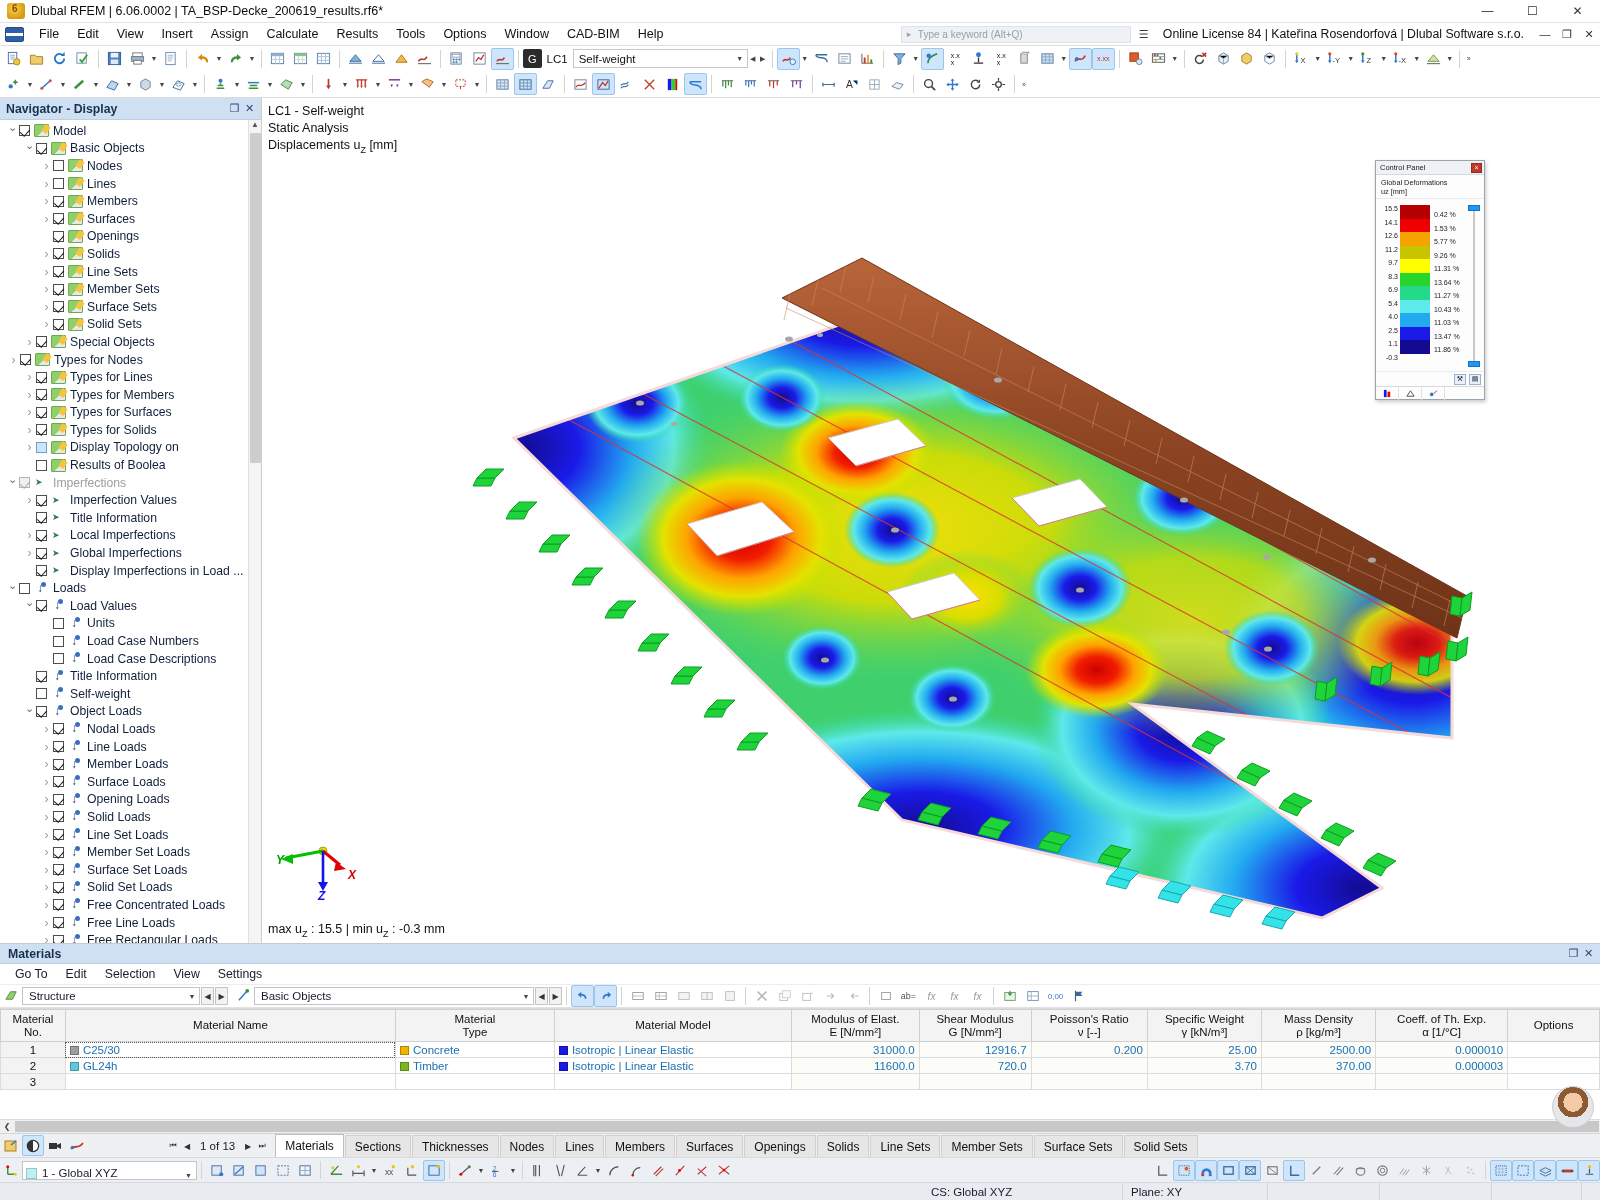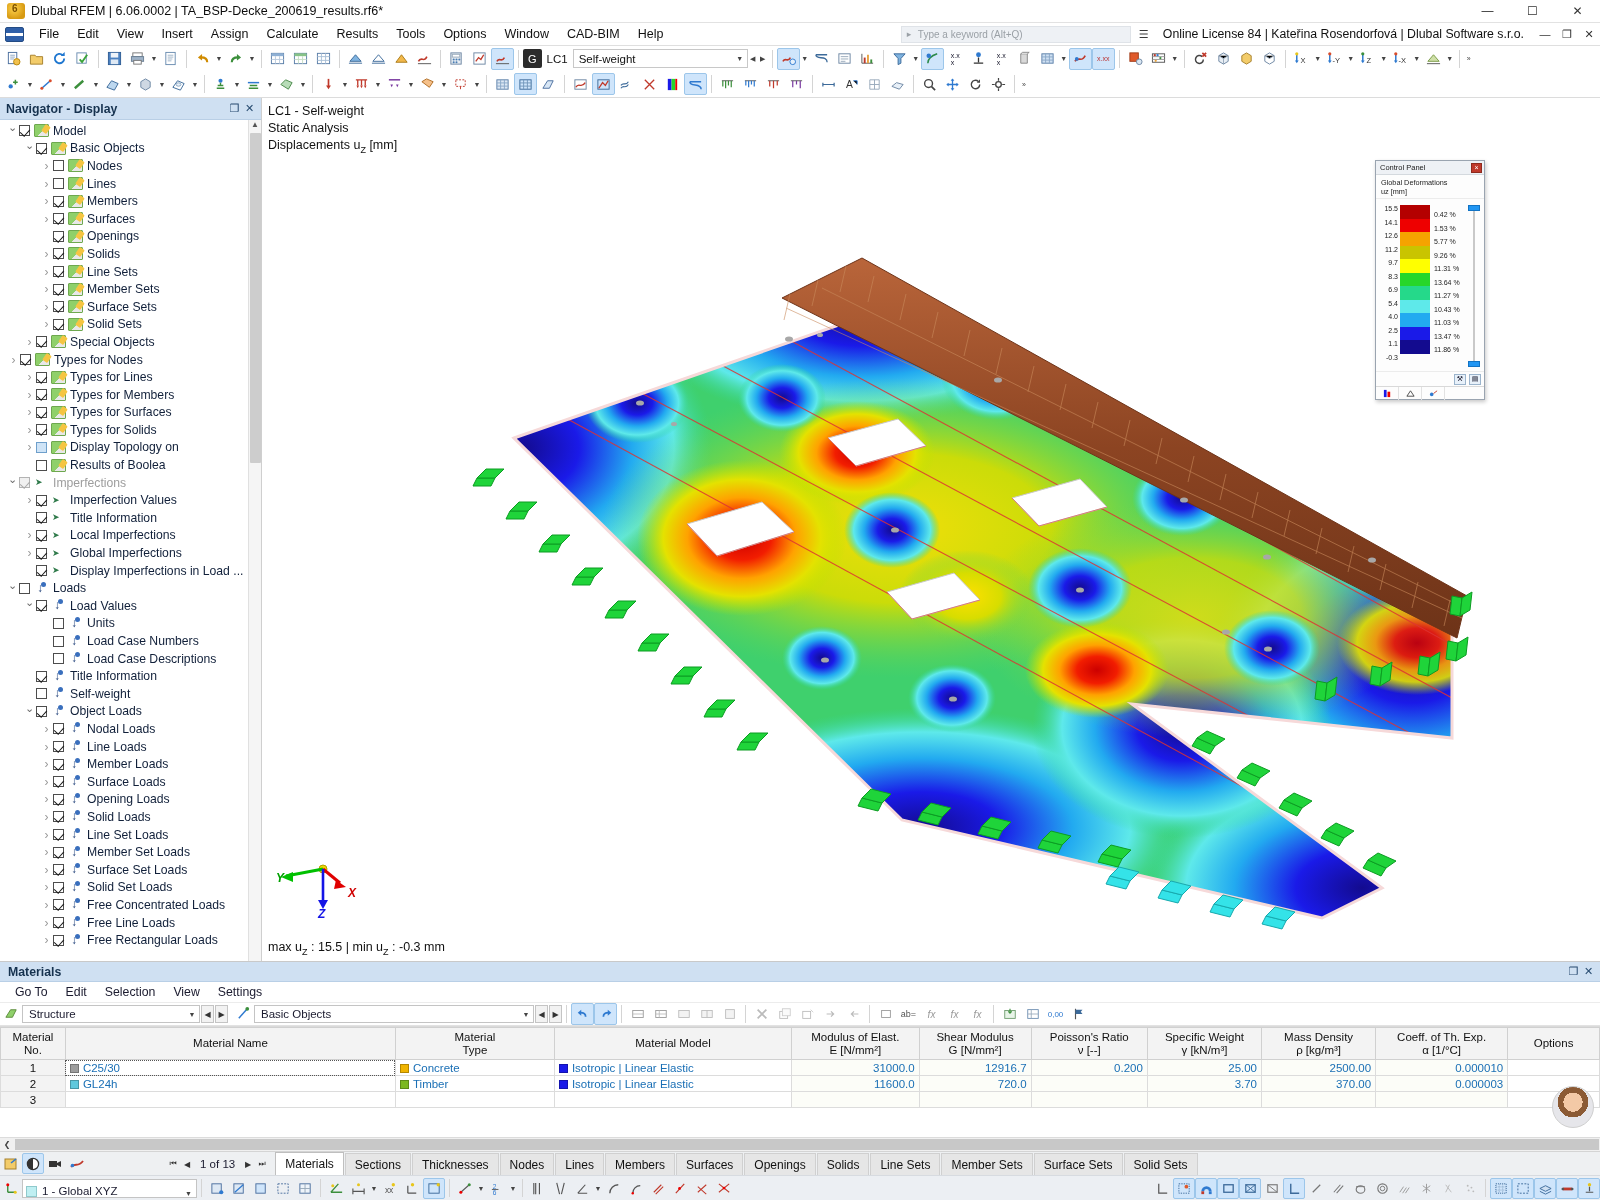--- a/index.html
+++ b/index.html
@@ -1922,15 +1922,24 @@
         </svg>
       </div>
     <div class="sbtn act">
         <svg width="15" height="15" viewBox="0 0 16 16">
           <circle cx="8" cy="4" r="1.8" fill="#e8c61a"></circle>
           <path d="M8 6v5M4 12h8" stroke="#555" stroke-width="1.3"></path>
         </svg>
       </div>
   </div>
 
+  <div class="sb2">
+    <div style="flex:1"></div>
+    <div class="seg" style="width:200px">CS: Global XYZ</div>
+    <div class="seg" style="width:145px">Plane: XY</div>
+    <div class="seg" style="width:112px"></div>
+    <div class="seg" style="width:112px"></div>
+    <div class="seg" style="width:90px"></div>
+    <div style="width:18px"></div>
+  </div>
 
   <div class="avatar"></div>
 </div>
 
 </body></html>

